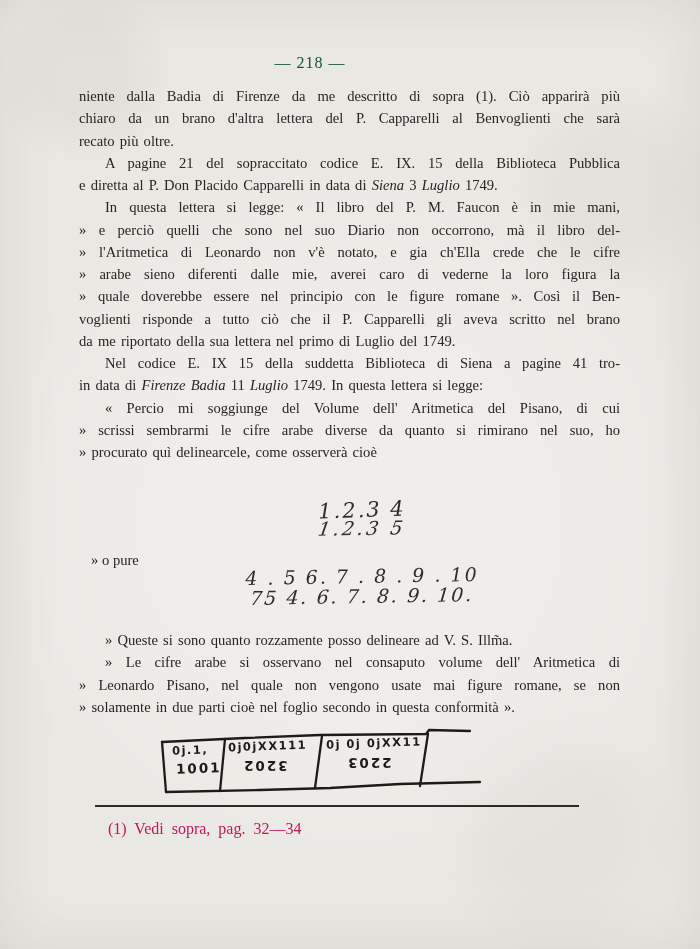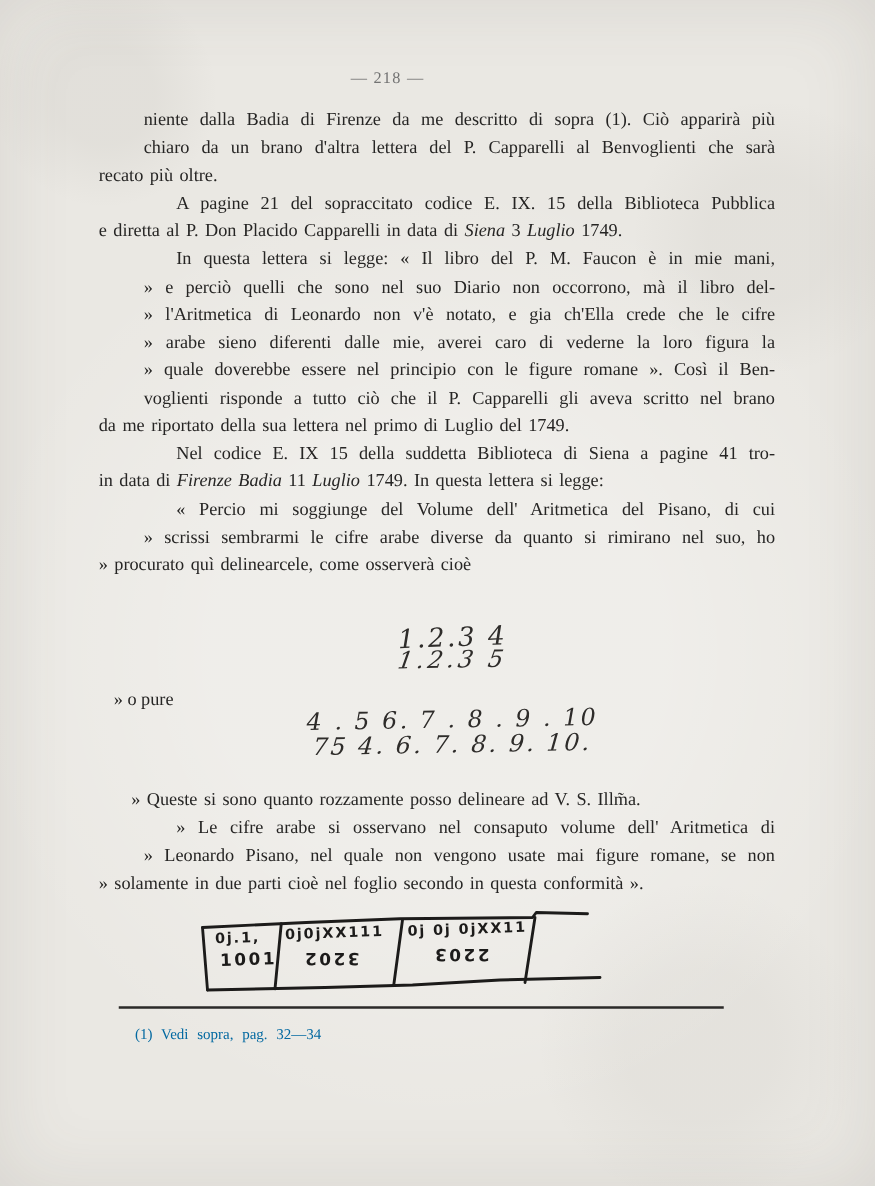--- a/index.html
+++ b/index.html
@@ -14,31 +14,31 @@
     background:
       radial-gradient(circle at 12% 8%, rgba(120,115,105,.07) 0 40px, transparent 90px),
       radial-gradient(circle at 88% 20%, rgba(120,115,105,.06) 0 50px, transparent 110px),
       radial-gradient(circle at 50% 55%, rgba(255,255,255,.25) 0 180px, transparent 380px),
       radial-gradient(circle at 80% 88%, rgba(120,115,105,.05) 0 60px, transparent 130px),
       #eae8e3;
     box-shadow:inset 0 0 60px rgba(90,85,75,.12);
   }
   .pgnum{
     position:absolute;top:54px;left:0;width:620px;text-align:center;
-    font-size:13px;letter-spacing:1px;color:#737373;
+    font-size:16px;letter-spacing:1px;color:#14532d;
   }
   .tblock{
     position:absolute;left:79px;width:541px;
     font-size:14.6px;line-height:22.25px;word-spacing:1.5px;
     color:#262524;
   }
   #block1{top:85px;}
   #block2{top:629px;}
   .ln{white-space:normal;}
-  .ln.j{text-align:justify;text-align-last:justify;margin-left:36px;}
+  .ln.j{text-align:justify;text-align-last:justify;}
   .ln.ind{text-indent:26px;}
   .it{font-style:italic;}
   #opure{position:absolute;left:91px;top:549px;font-size:14.6px;line-height:22px;}
   
   .hand{position:absolute;left:12px;width:700px;text-align:center;
     font-family:"DejaVu Serif",serif;font-style:italic;color:#2e2c2a;}
   #hand1{top:498px;}
   #hand1 .h1a{font-size:21px;letter-spacing:2px;transform:rotate(-2deg);}
   #hand1 .h1b{font-size:19px;letter-spacing:3px;margin-top:-5px;transform:rotate(-1deg) skewX(-10deg);}
   #hand2{top:565px;}
@@ -53,21 +53,21 @@
   .ht-b{font-size:13.5px;letter-spacing:2px;}
   .rot{display:inline-block;transform:rotate(180deg);}
   #c1t{left:22px;top:21px;transform:rotate(-2deg);}
   #c1b{left:26px;top:38px;transform:rotate(-2deg);}
   #c2t{left:78px;top:17px;transform:rotate(-2deg);}
   #c2b{left:92px;top:36px;}
   #c3t{left:176px;top:14px;transform:rotate(-2deg);}
   #c3b{left:196px;top:33px;}
   
   #fnrule{position:absolute;left:95px;top:805px;width:484px;height:2px;background:#2b2a29;}
-  #footnote{position:absolute;left:108px;top:820px;font-size:12px;word-spacing:4px;color:#0369a1;}
+  #footnote{position:absolute;left:108px;top:820px;font-size:16px;word-spacing:4px;color:#be185d;}
 </style>
 </head>
 <body>
 
 <div id="paper"></div>
 
 <div class="pgnum">— 218 —</div>
 
 <div id="block1" class="tblock">
     <div class="ln j"><span>niente dalla Badia di Firenze da me descritto di sopra (1). Ciò apparirà più</span></div>

